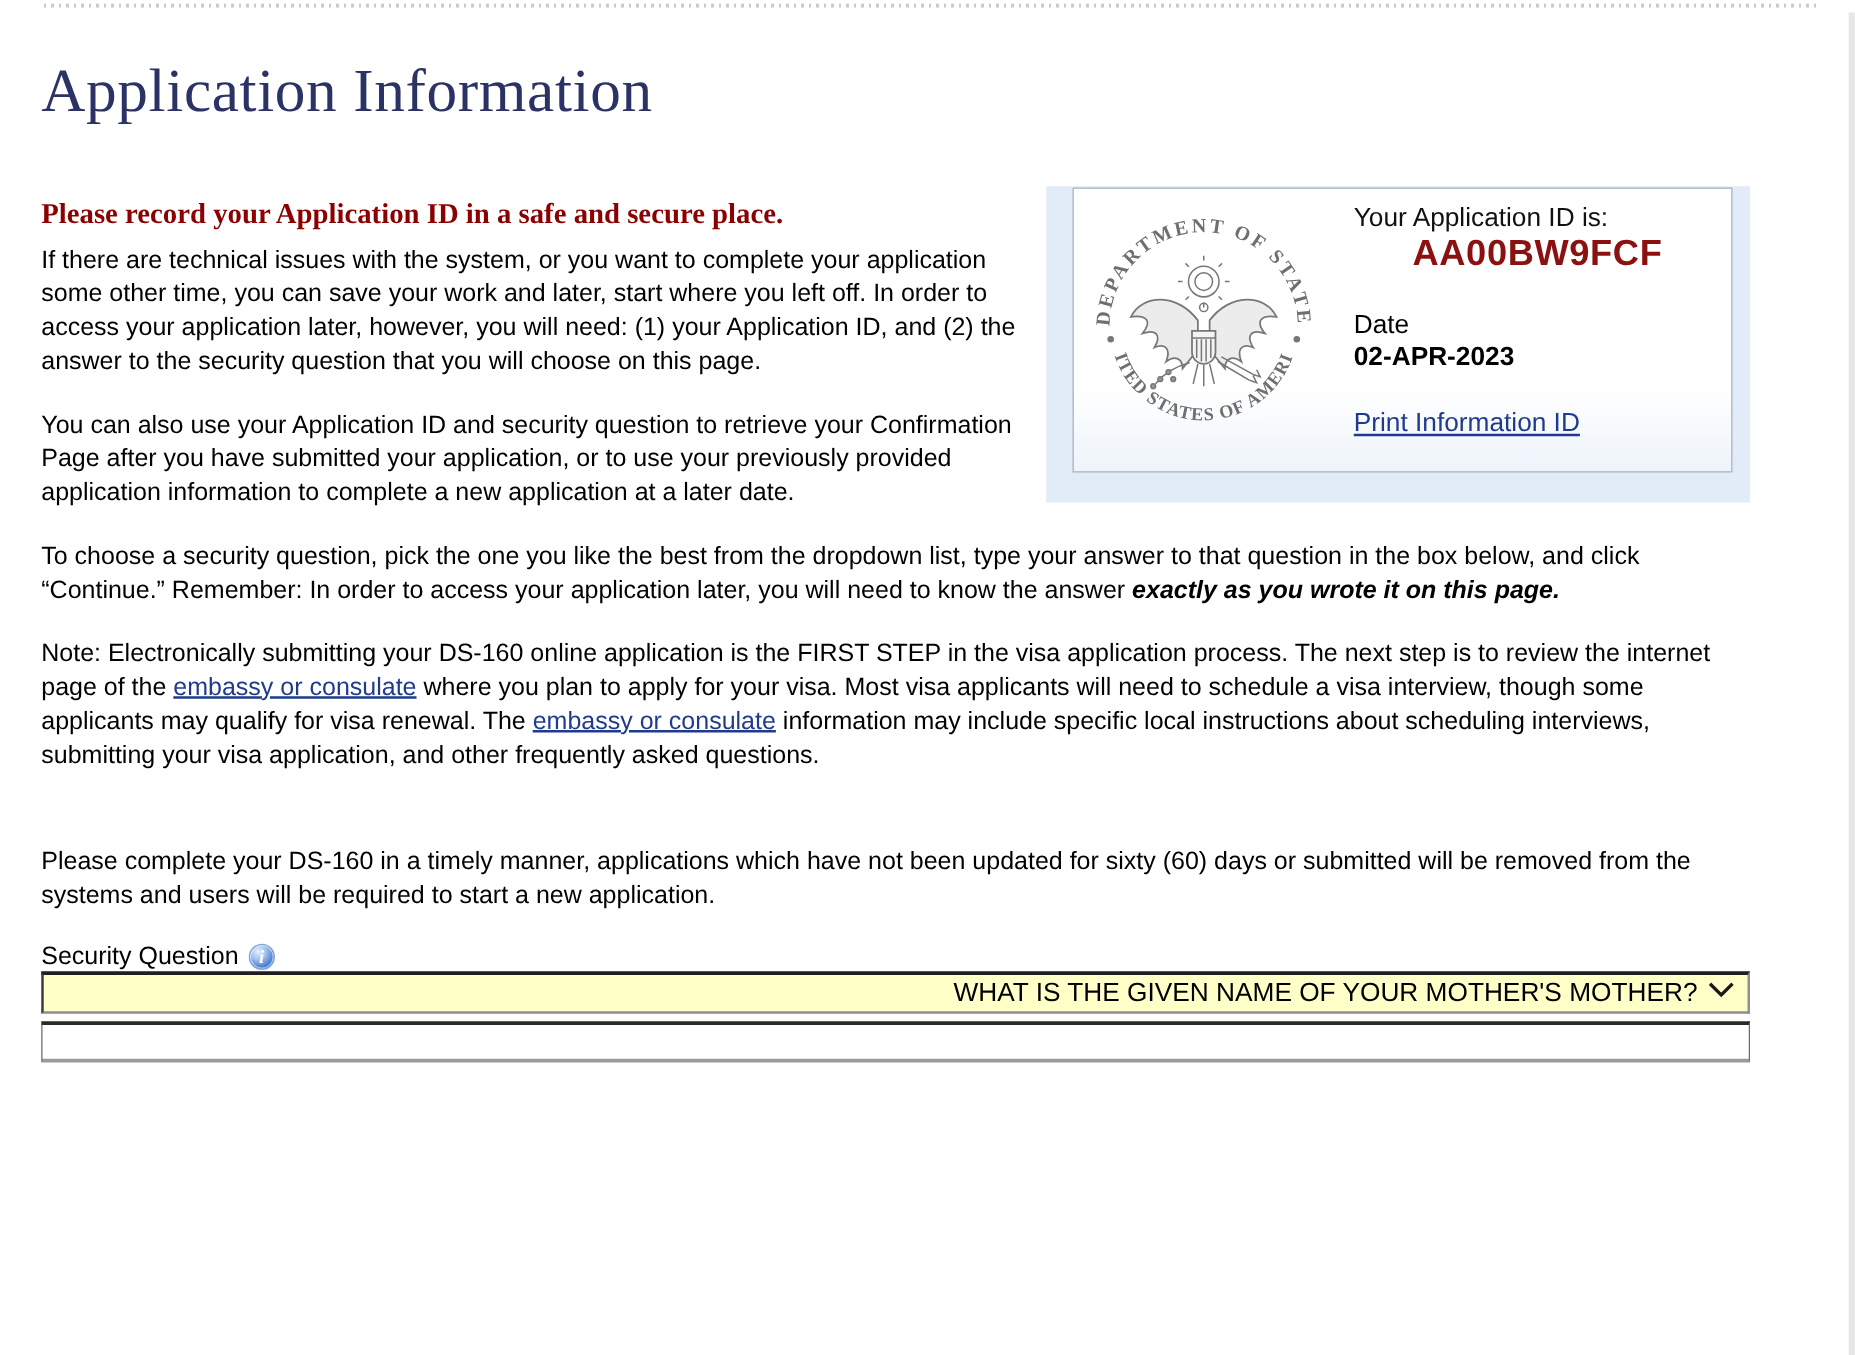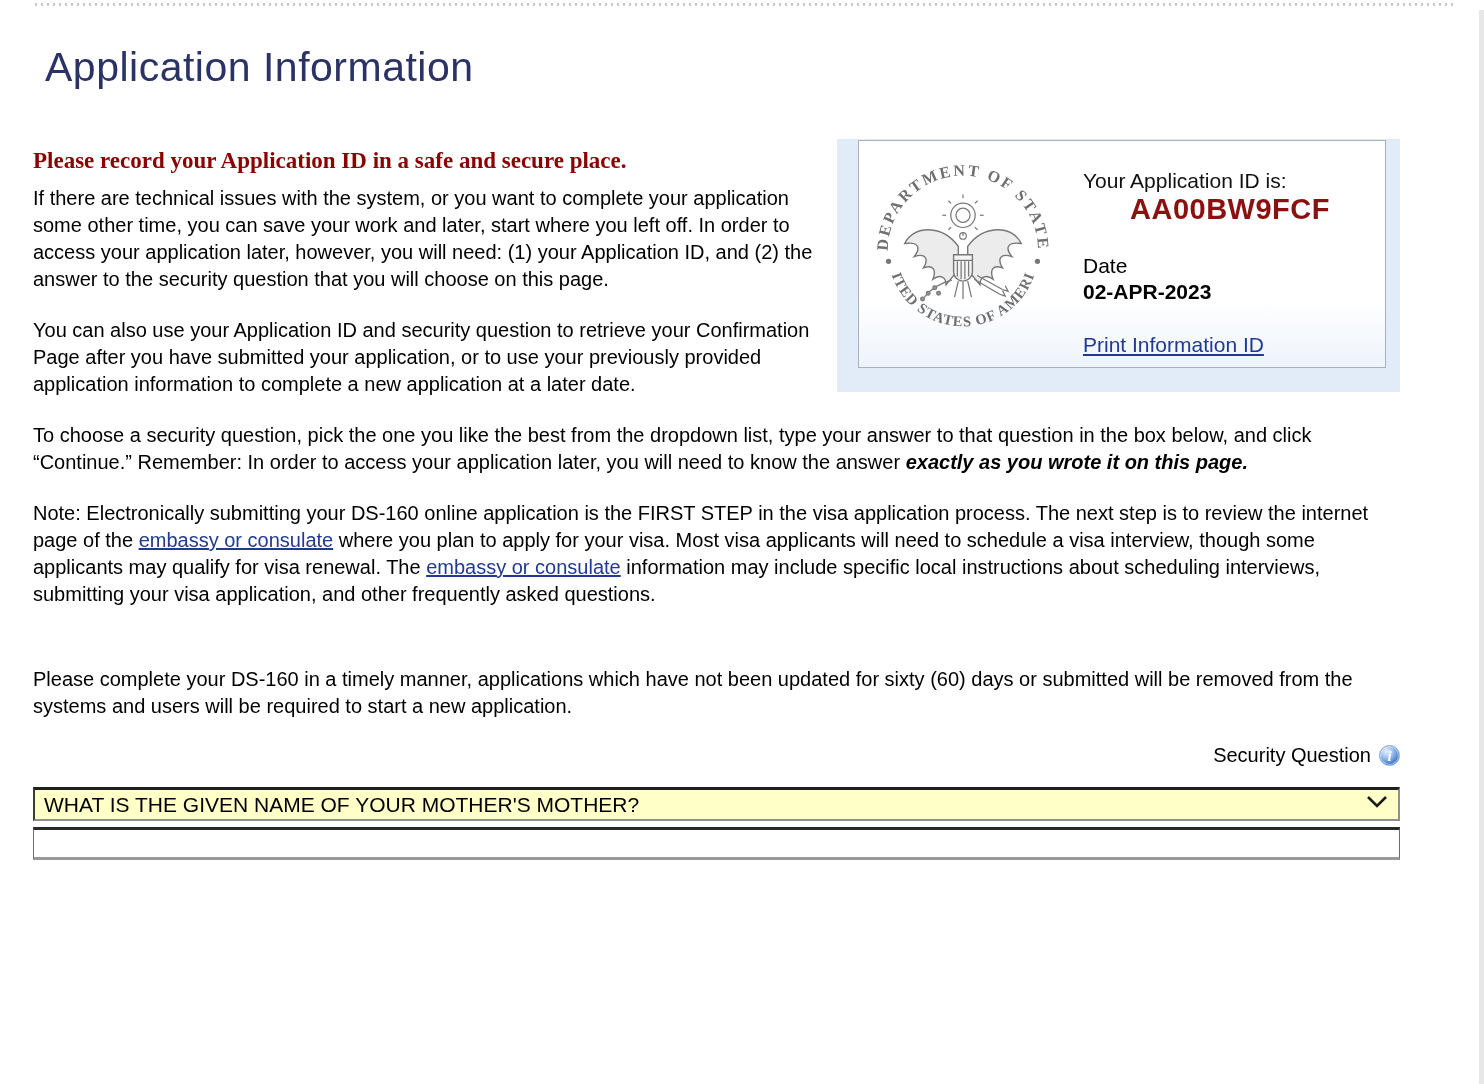--- a/index.html
+++ b/index.html
@@ -25,24 +25,24 @@
   }
   .right-strip{
     position:absolute;top:10px;right:0;width:5px;height:1074px;
     background:#e7e7e7;
   }
   .content{
     margin:0 84px 0 33px; 
     padding-top:44px;
   }
   h1.page-title{
-    margin:0 0 56px 12px;
-    font-family:Liberation Sans, sans-serif;
+    margin:0 0 56px 0;
+    font-family:Liberation Serif, serif;
     font-weight:400;
-    font-size:41px;
+    font-size:49px;
     color:var(--title-navy);
     letter-spacing:0.5px;
   }
   p{margin:0 0 24px 0;font-size:20px;line-height:27px;}
   p.warning{
     margin:0 0 10px 0;
     font-family:"Liberation Serif",serif;
     font-weight:700;
     font-size:23px;
     line-height:28px;
@@ -61,37 +61,37 @@
     padding:1px 14px 24px 21px;
   }
   .id-box{
     background:linear-gradient(to bottom,#ffffff 0%,#ffffff 70%,#eef4fb 100%);
     border:1px solid #a8b2bf;
     height:228px;
     display:flex;
     align-items:flex-start;
   }
   .seal{margin:12px 0 0 10px;flex:0 0 auto;}
-  .id-text{margin-left:26px;padding-top:28px;font-size:21px;line-height:24px;}
+  .id-text{margin-left:26px;padding-top:12px;font-size:21px;line-height:24px;}
   .id-label{color:#111;}
   .id-value{
     margin-top:4px;
     font-size:29px;font-weight:700;letter-spacing:0.5px;
     color:var(--app-id-red);
     margin-left:47px;
   }
   .date-label{margin-top:33px;}
   .date-value{margin-top:2px;font-weight:700;}
   .print-link{
     display:inline-block;margin-top:29px;
     font-size:21px;color:var(--link-blue);text-decoration:underline;cursor:pointer;
   }
 
   
-  .sq-row{margin-top:14px;margin-bottom:20px;font-size:20px;display:flex;align-items:center;gap:8px;justify-content:flex-end;}
+  .sq-row{margin-top:14px;margin-bottom:0;font-size:20px;display:flex;align-items:center;gap:8px;}
   .info-icon{
     display:inline-block;width:21px;height:21px;border-radius:50%;
     background:radial-gradient(circle at 35% 28%,#e8f1fc 0%,#9dc0ec 35%,#3c72c7 75%,#2a5cb4 100%);
     border:1px solid #7fa6dc;
     color:#ffffff;
     font-family:"Liberation Serif",serif;
     font-weight:700;font-style:italic;font-size:15px;
     text-align:center;line-height:20px;
     cursor:pointer;
     box-shadow:inset 0 0 0 1px rgba(255,255,255,0.55);
@@ -102,20 +102,21 @@
     width:100%;height:34px;
     background:var(--select-yellow);
     border-top:3px solid #1f1f1f;
     border-left:2px solid #3c3c3c;
     border-right:2px solid #8f8f8f;
     border-bottom:2px solid #8f8f8f;
     font-family:"Liberation Sans",sans-serif;
     font-size:21px;color:#000;
     padding:0 40px 0 9px;
     border-radius:0;
+    text-align:right;
   }
   .chev{
     position:absolute;right:12px;top:8px;pointer-events:none;line-height:0;
   }
   .answer-label{margin-top:46px;font-size:20px;}
   input.answer-input{
     display:block;margin-top:6px;width:100%;height:33px;
     background:#fff;
     border-top:3px solid #2a2a2a;
     border-left:1px solid #6b6b6b;

